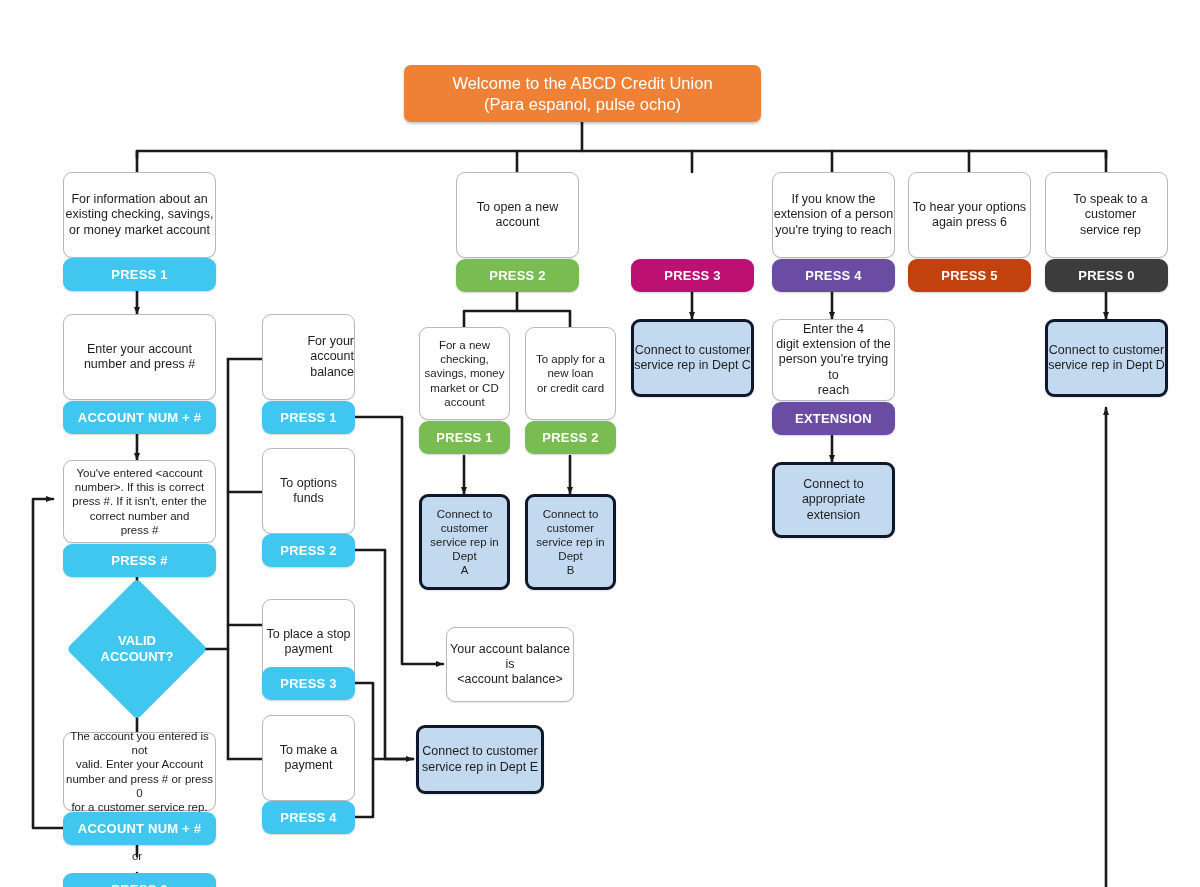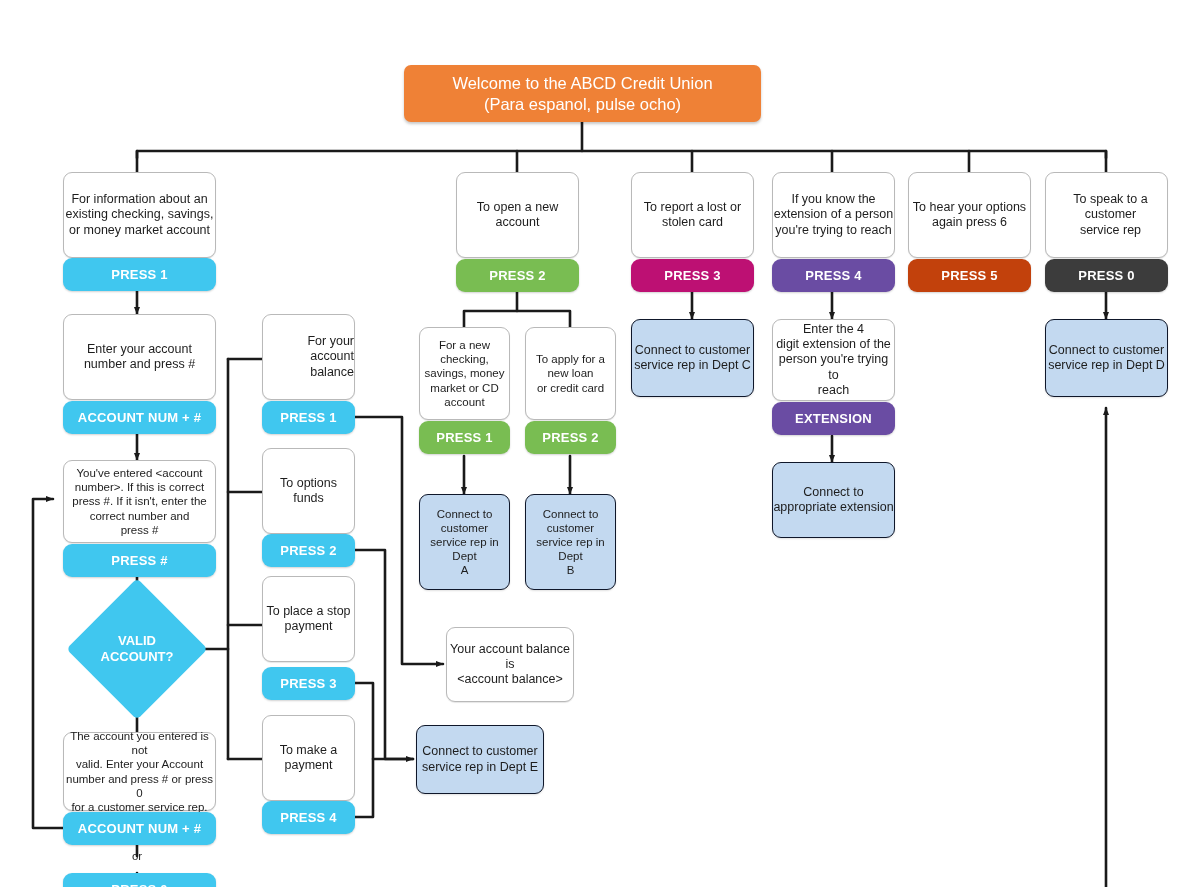--- a/index.html
+++ b/index.html
@@ -48,21 +48,21 @@
   .action {
     color: #ffffff;
     font-size: 13px;
     font-weight: bold;
     border: none;
     letter-spacing: 0.2px;
     box-shadow: 0 1px 2px rgba(0,0,0,0.18);
   }
   .terminal {
     background: #c3d9f0;
-    border: 1px solid #0f172a;
+    border: 3px solid #0f172a;
     color: #1d1d1d;
     font-size: 12.5px;
     box-shadow: 0 1px 2px rgba(0,0,0,0.12);
   }
   .header-node {
     color: #ffffff;
     font-size: 16.5px;
     border: none;
     border-radius: 7px;
     box-shadow: 0 2px 3px rgba(0,0,0,0.22);
@@ -201,21 +201,21 @@
   <div class="or-label" style="left:113px; top:806px; width:48px;">or</div>
   <div class="node action" style="left:63px; top:829px; width:153px; height:33px; background:#40c7ef;">PRESS 0</div>
 
   <div class="node plain" style="left:262px; top:270px; width:93px; height:86px;text-align:right;">For your
 account balance</div>
   <div class="node action" style="left:262px; top:357px; width:93px; height:33px; background:#40c7ef;">PRESS 1</div>
 
   <div class="node plain" style="left:262px; top:404px; width:93px; height:86px;">To options funds</div>
   <div class="node action" style="left:262px; top:490px; width:93px; height:33px; background:#40c7ef;">PRESS 2</div>
 
-  <div class="node plain" style="left:262px; top:532px; width:93px; height:86px;">To place a stop
+  <div class="node plain" style="left:262px; top:555px; width:93px; height:86px;">To place a stop
 payment</div>
   <div class="node action" style="left:262px; top:623px; width:93px; height:33px; background:#40c7ef;">PRESS 3</div>
 
   <div class="node plain" style="left:262px; top:671px; width:93px; height:86px;">To make a
 payment</div>
   <div class="node action" style="left:262px; top:757px; width:93px; height:33px; background:#40c7ef;">PRESS 4</div>
 
   <div class="node plain" style="left:446px; top:583px; width:128px; height:75px;">Your account balance is
 &lt;account balance&gt;</div>
   <div class="node terminal" style="left:416px; top:681px; width:128px; height:69px;">Connect to customer
@@ -237,22 +237,20 @@
 
   <div class="node plain" style="left:525px; top:283px; width:91px; height:93px; font-size:11.5px;">To apply for a
 new loan
 or credit card</div>
   <div class="node action" style="left:525px; top:377px; width:91px; height:33px; background:#79bd52;">PRESS 2</div>
   <div class="node terminal" style="left:525px; top:450px; width:91px; height:96px; font-size:11.5px;">Connect to
 customer
 service rep in Dept
 B</div>
 
-  <div class="node plain" style="left:631px; top:128px; width:123px; height:86px;">To report a lost or
-stolen card</div>
   <div class="node action" style="left:631px; top:215px; width:123px; height:33px; background:#bd1073;">PRESS 3</div>
   <div class="node terminal" style="left:631px; top:275px; width:123px; height:78px;">Connect to customer
 service rep in Dept C</div>
 
   <div class="node plain" style="left:772px; top:128px; width:123px; height:86px;">If you know the
 extension of a person
 you're trying to reach</div>
   <div class="node action" style="left:772px; top:215px; width:123px; height:33px; background:#6a4ca3;">PRESS 4</div>
   <div class="node plain" style="left:772px; top:275px; width:123px; height:82px;">Enter the 4
 digit extension of the

